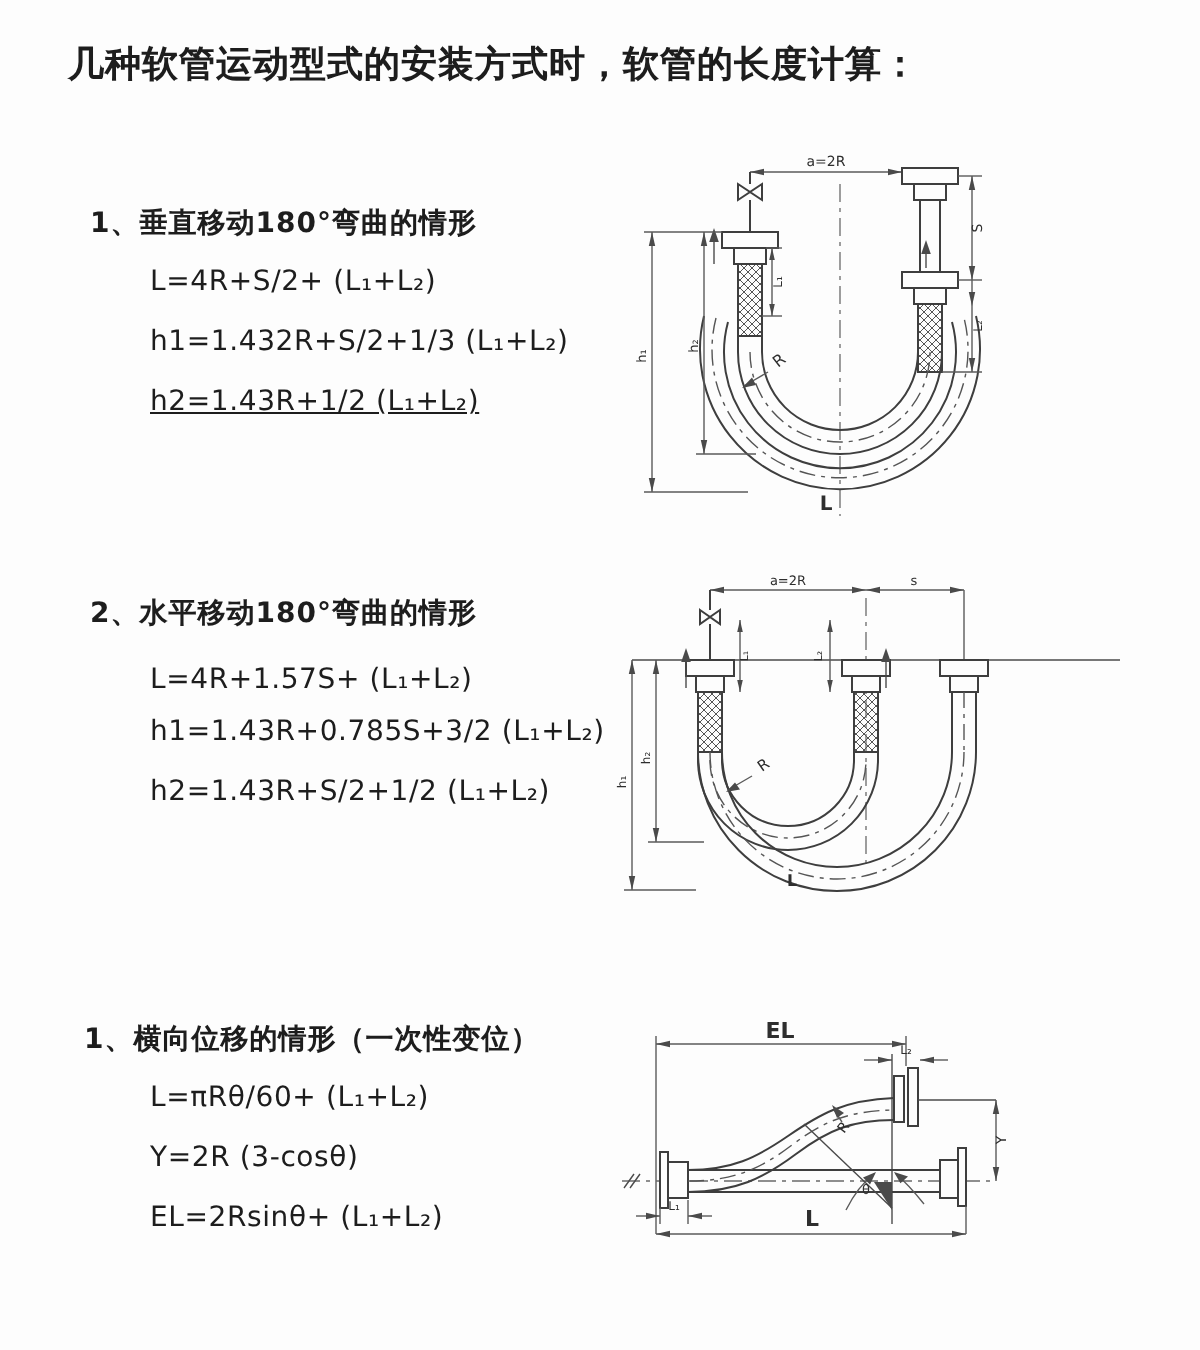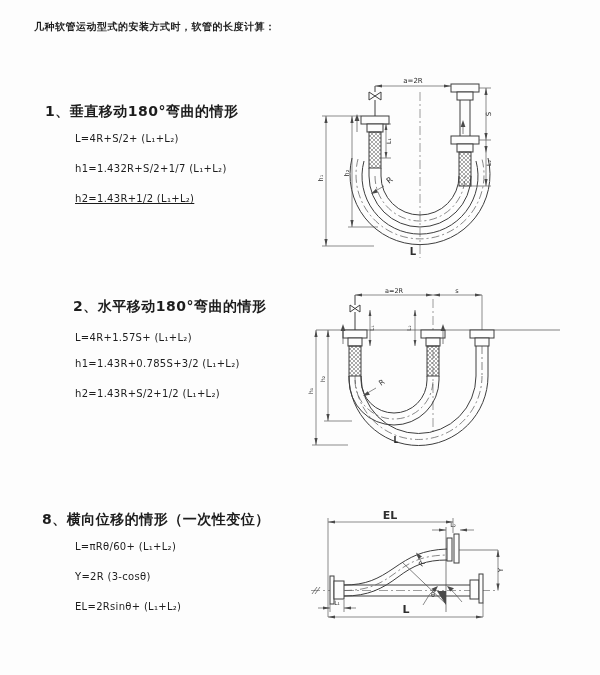--- a/index.html
+++ b/index.html
@@ -1,50 +1,50 @@
 <!DOCTYPE html>
 <html><head>
 <meta charset="utf-8">
 <style>
   html,body{margin:0;padding:0;}
   body{
     width:600px;height:675px;position:relative;background:#fdfdfd;
     font-family:"DejaVu Sans","Liberation Sans",sans-serif;color:#1d1d1d;overflow:hidden;
   }
   .abs{position:absolute;}
-  .doc-title{left:34px;top:20px;font-size:10px;font-weight:700;letter-spacing:.5px;}
+  .doc-title{left:34px;top:20px;font-size:18px;font-weight:700;letter-spacing:.5px;}
   .sec-head{left:45px;font-size:14px;font-weight:700;letter-spacing:.5px;}
-  .formula{left:75px;font-size:10px;font-weight:500;letter-spacing:.3px;white-space:nowrap;}
+  .formula{left:75px;font-size:14px;font-weight:500;letter-spacing:.3px;white-space:nowrap;}
   svg{position:absolute;overflow:visible;}
   .dim{stroke:#5a5a5a;stroke-width:.7;fill:none;}
   .thick{stroke:#3e3e3e;stroke-width:1;fill:none;}
   .thin{stroke:#4a4a4a;stroke-width:.7;fill:none;}
   .cl{stroke:#6a6a6a;stroke-width:.65;stroke-dasharray:9 3 2 3;fill:none;}
   .dd{stroke:#555;stroke-width:.7;stroke-dasharray:8 3 2 3;fill:none;}
   .part{fill:#fdfdfd;stroke:#3e3e3e;stroke-width:1;}
   .braid{stroke:#3e3e3e;stroke-width:1;}
   .ah{fill:#4a4a4a;stroke:none;}
   text.dl{fill:#2e2e2e;font-family:"DejaVu Sans","Liberation Sans",sans-serif;}
 </style>
 </head>
 <body>
 
 <div class="abs doc-title">几种软管运动型式的安装方式时，软管的长度计算：</div>
 
 <div class="abs sec-head" style="top:103px;text-align:right;">1、垂直移动180°弯曲的情形</div>
 <div class="abs formula" style="top:133px;">L=4R+S/2+ (L₁+L₂)</div>
-<div class="abs formula" style="top:163px;">h1=1.432R+S/2+1/7 (L₁+L₂)</div>
+<div class="abs formula" style="top:163px;">h1=1.432R+S/2+1/3 (L₁+L₂)</div>
 <div class="abs formula" style="top:193px;text-decoration:underline;">h2=1.43R+1/2 (L₁+L₂)</div>
 
-<div class="abs sec-head" style="top:298px;margin-left:28px;">2、水平移动180°弯曲的情形</div>
+<div class="abs sec-head" style="top:298px;">2、水平移动180°弯曲的情形</div>
 <div class="abs formula" style="top:332px;">L=4R+1.57S+ (L₁+L₂)</div>
 <div class="abs formula" style="top:358px;">h1=1.43R+0.785S+3/2 (L₁+L₂)</div>
 <div class="abs formula" style="top:388px;">h2=1.43R+S/2+1/2 (L₁+L₂)</div>
 
-<div class="abs sec-head" style="top:511px;left:42px;">8、横向位移的情形（一次性变位）</div>
+<div class="abs sec-head" style="top:511px;left:42px;">1、横向位移的情形（一次性变位）</div>
 <div class="abs formula" style="top:541px;">L=πRθ/60+ (L₁+L₂)</div>
 <div class="abs formula" style="top:571px;">Y=2R (3-cosθ)</div>
 <div class="abs formula" style="top:601px;">EL=2Rsinθ+ (L₁+L₂)</div>
 
 <svg style="left:312px;top:70px;" width="285" height="200" viewBox="0 0 285 200">
   <defs>
     <pattern id="hb1" patternUnits="userSpaceOnUse" width="4" height="4">
       <path d="M0,4 L4,0 M0,0 L4,4" stroke="#555" stroke-width="0.5" fill="none"></path>
     </pattern>
   </defs>

